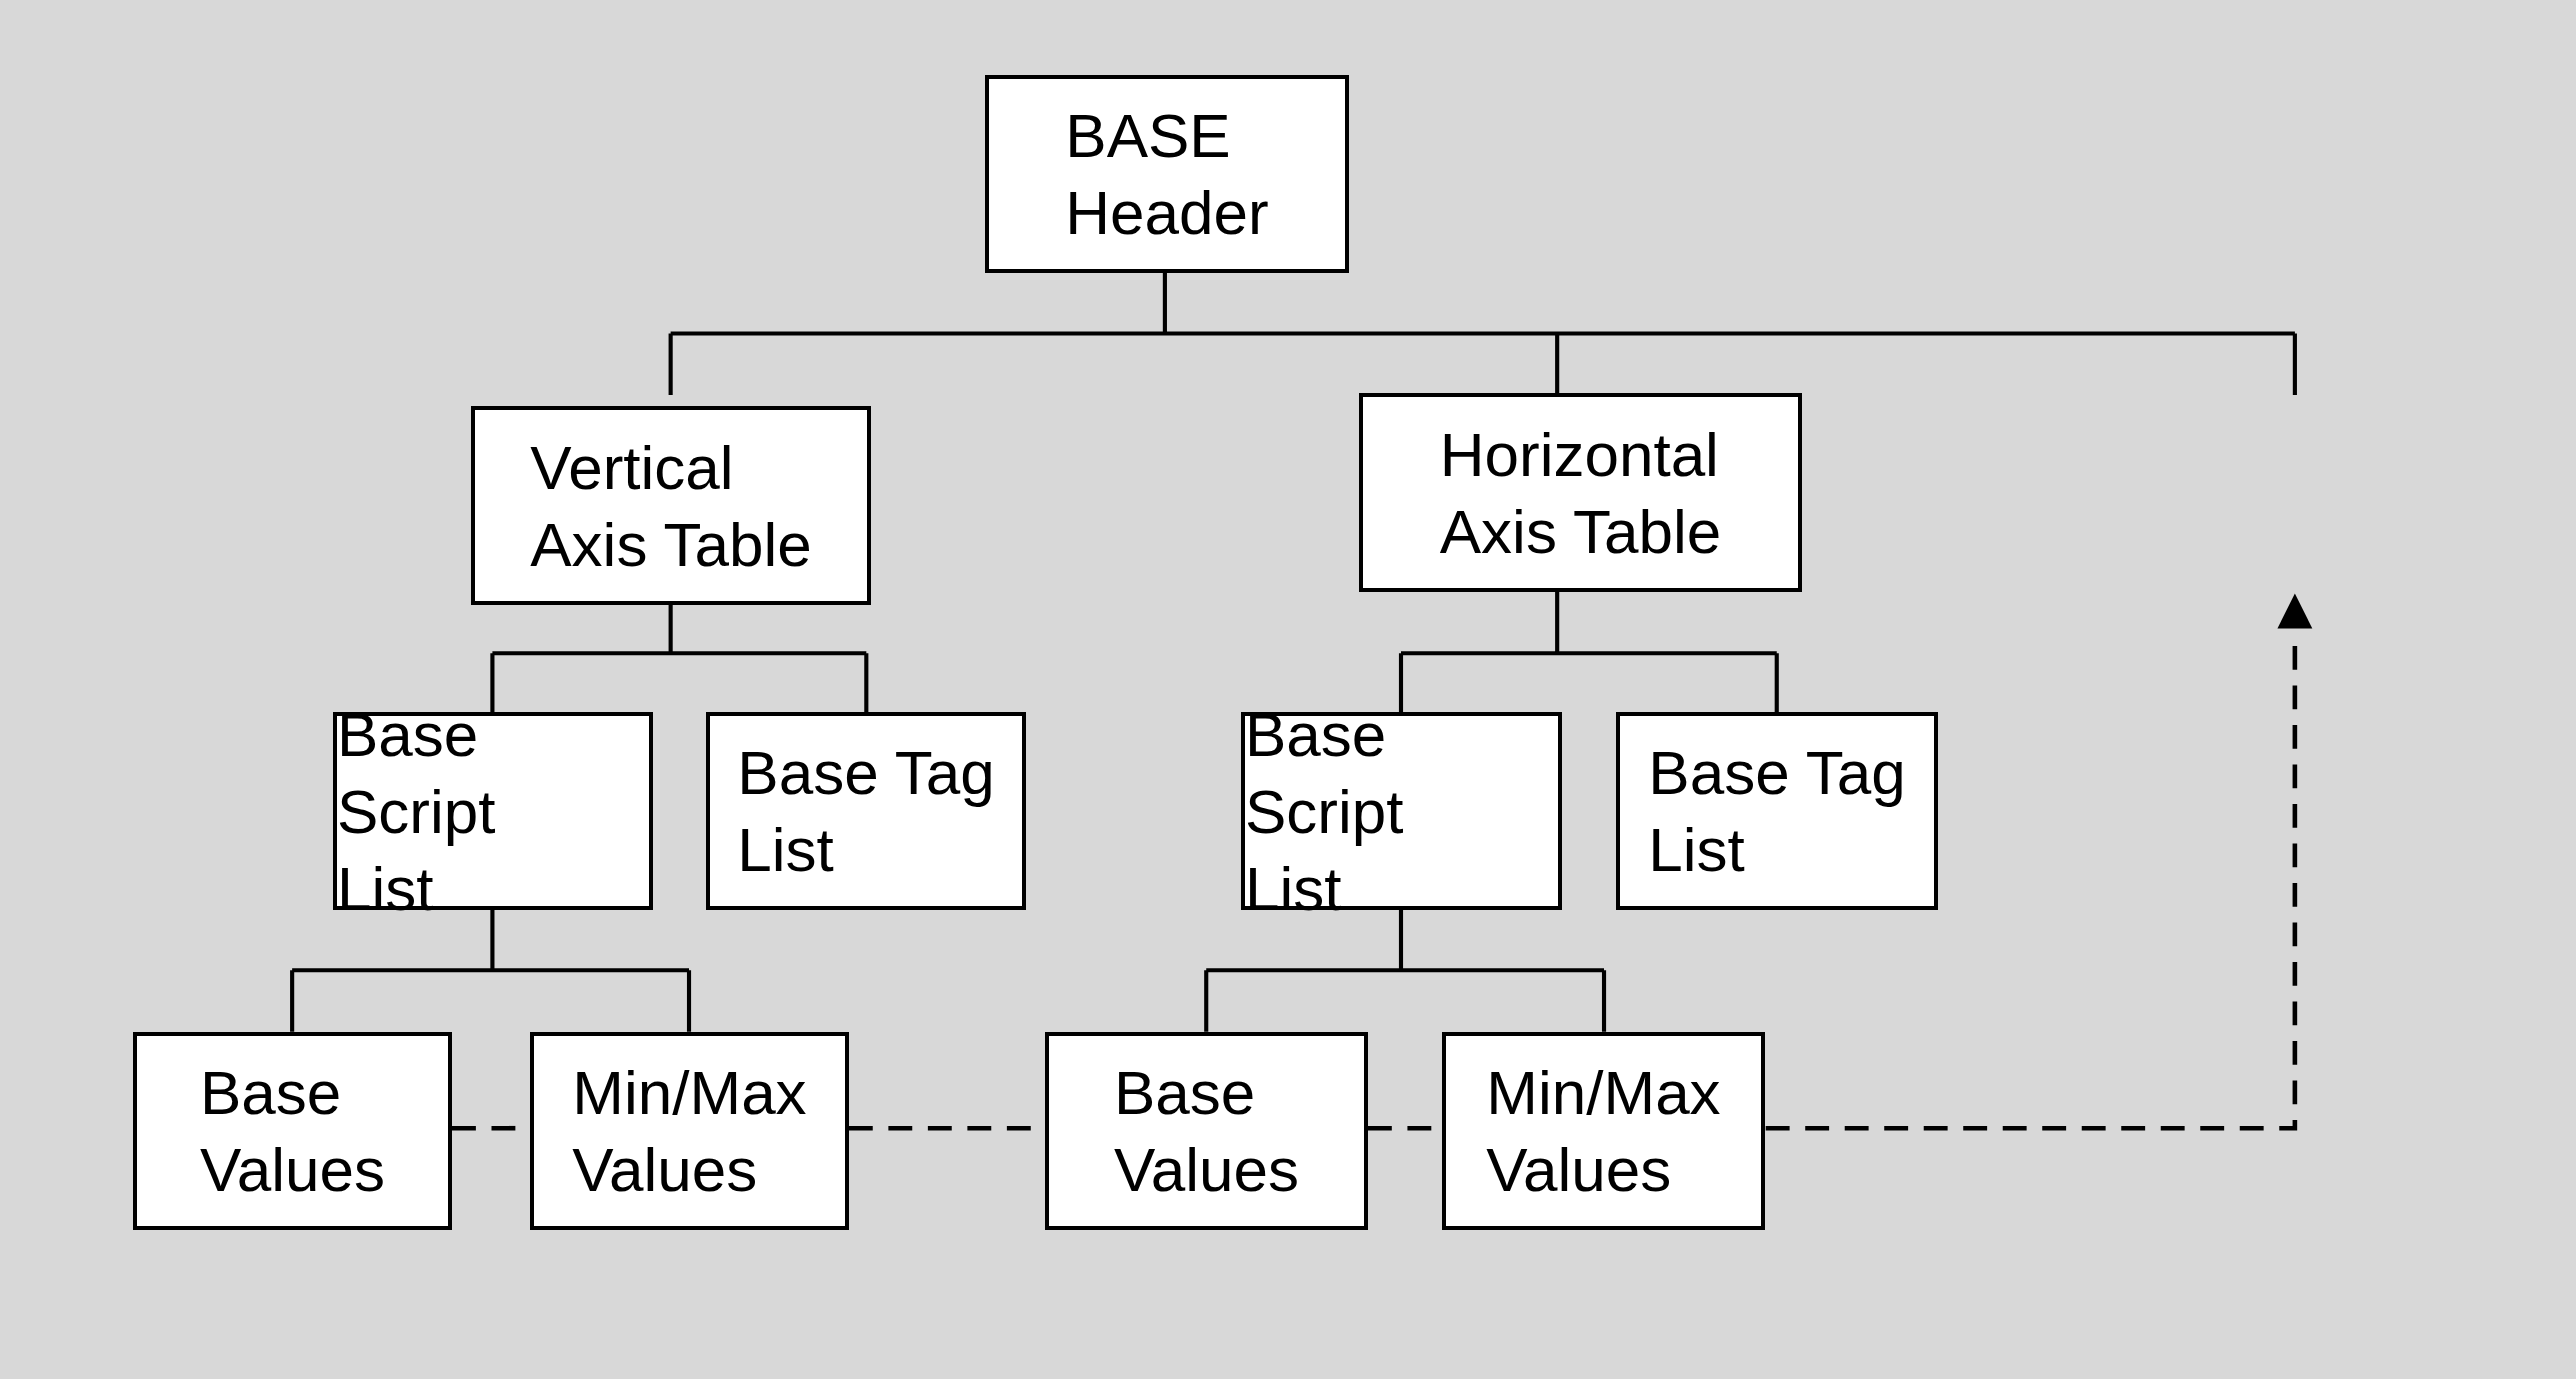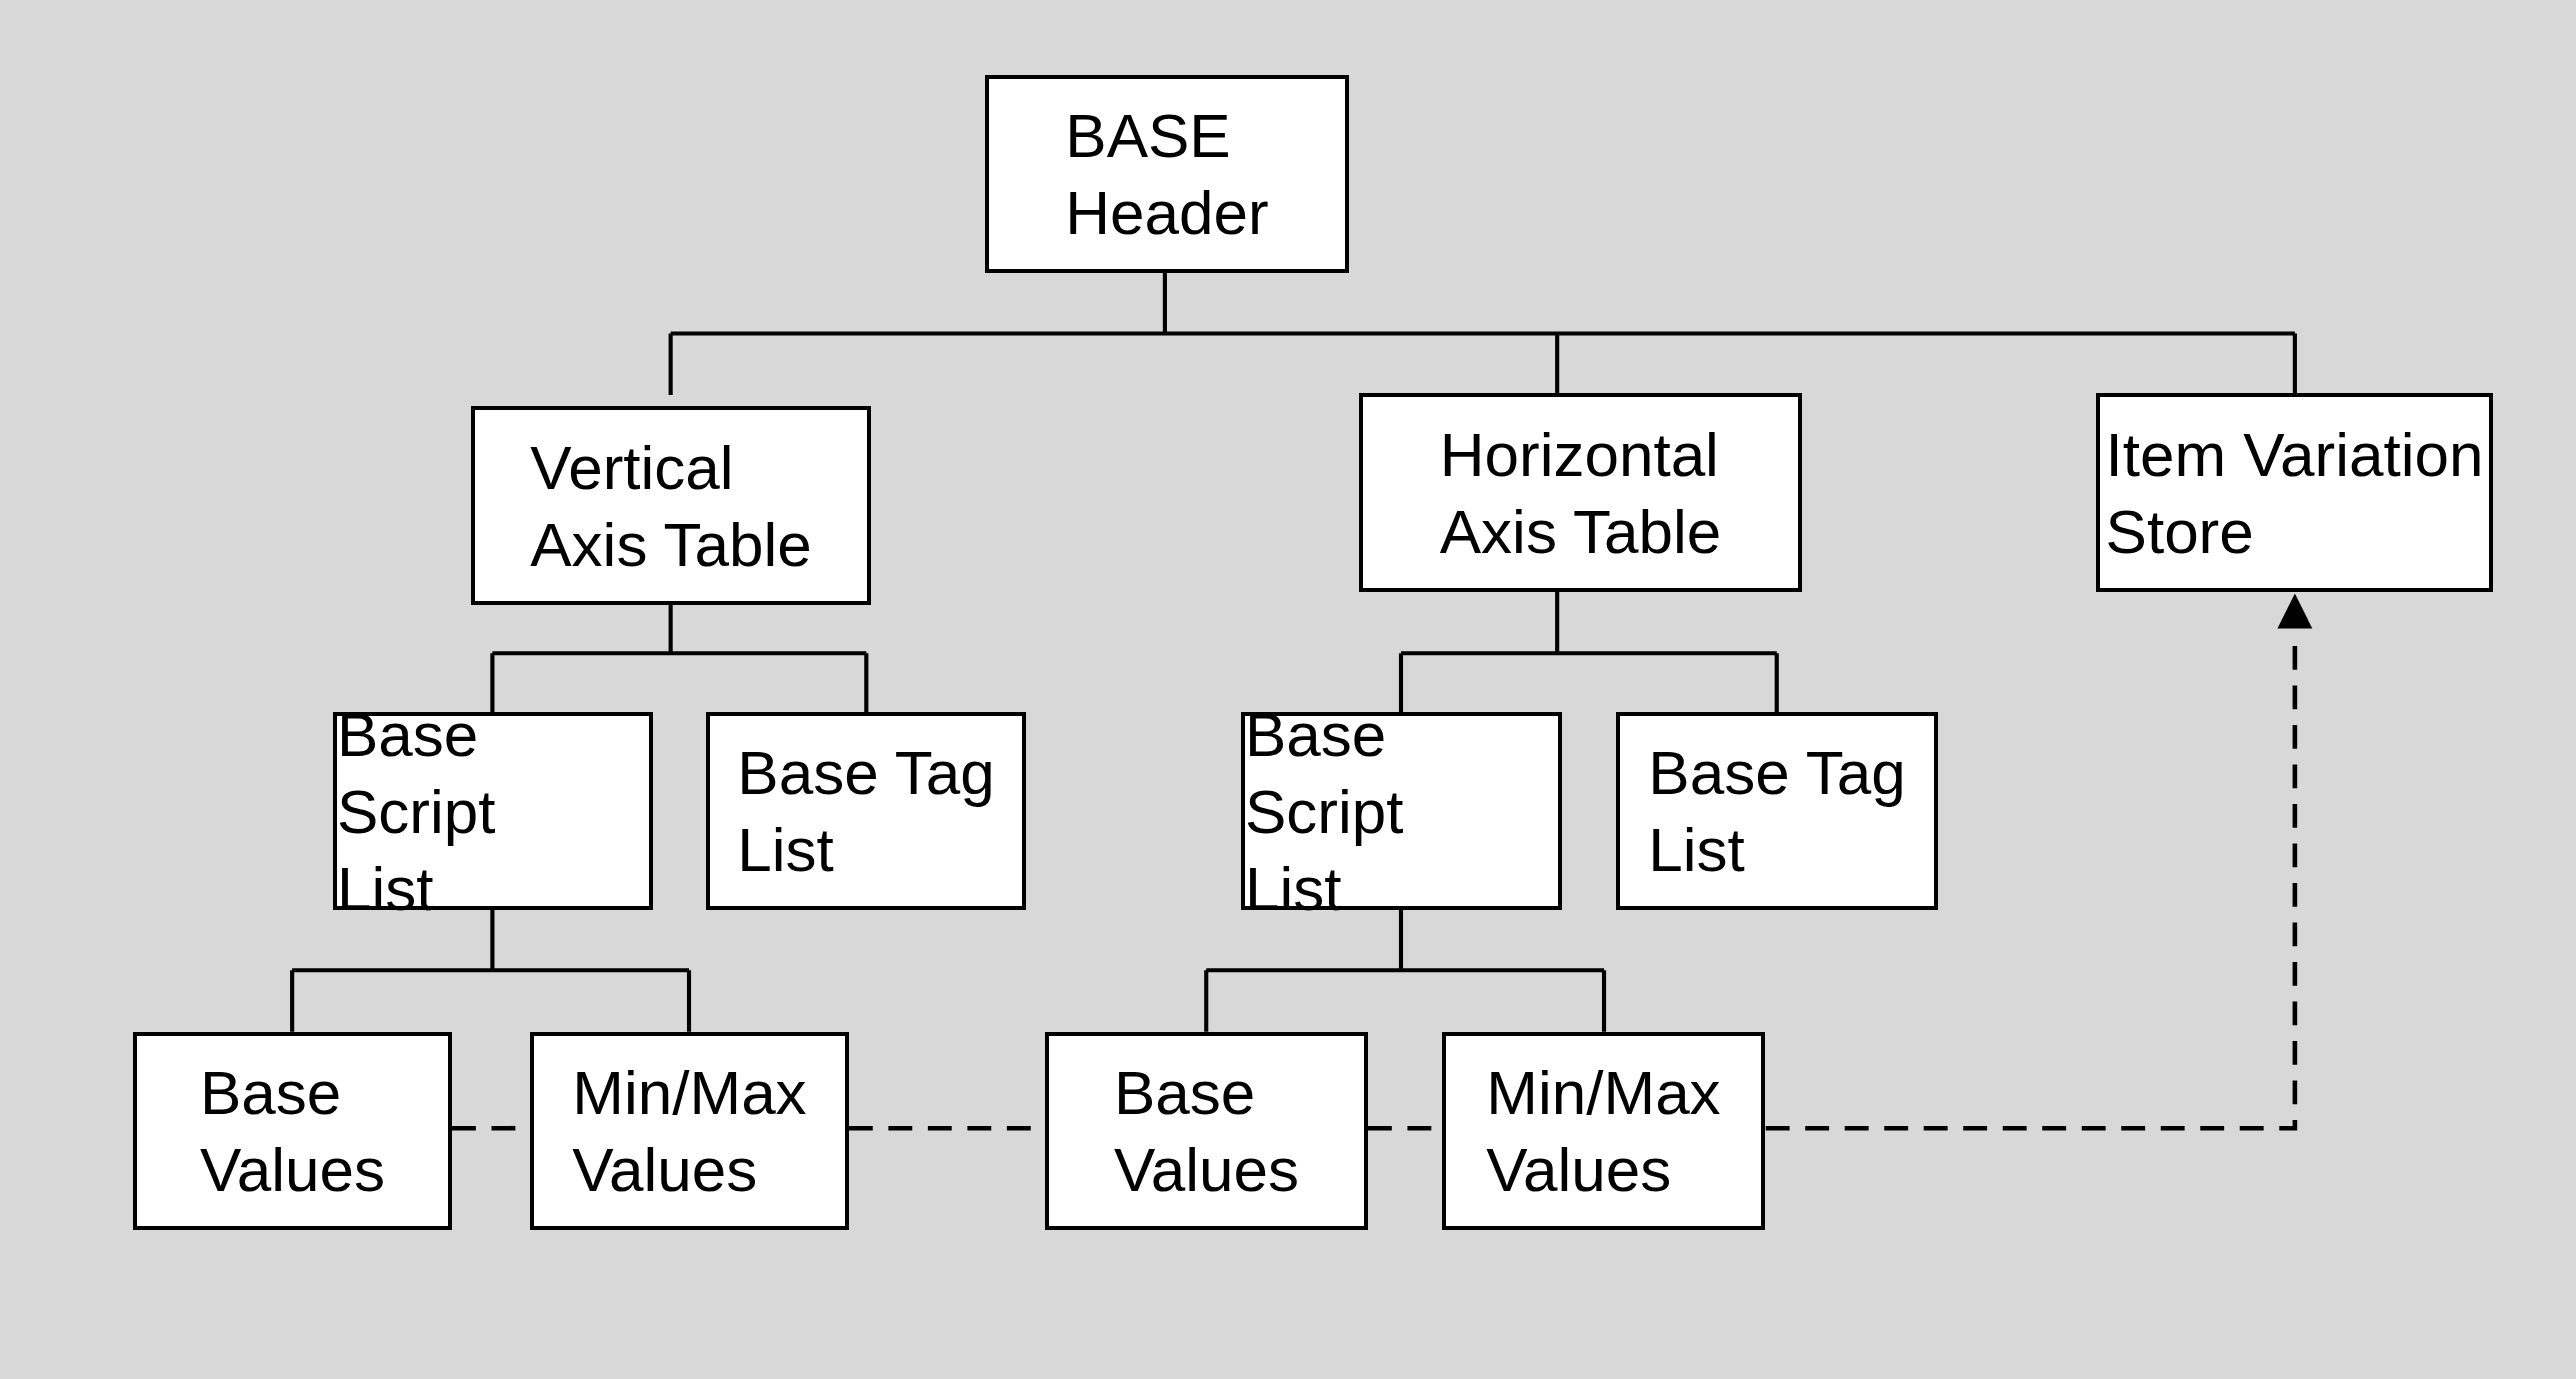--- a/index.html
+++ b/index.html
@@ -86,24 +86,20 @@
   </div>
 
   <div class="node" style="left:471px; top:393px; width:400px; height:199px;margin-top:13px;">
     <span class="node-label">Vertical
 Axis Table</span>
   </div>
   <div class="node" style="left:1359px; top:393px; width:443px; height:199px;">
     <span class="node-label">Horizontal
 Axis Table</span>
   </div>
-  <div class="node" style="left:2096px; top:393px; width:397px; height:199px;">
-    <span class="node-label">Item Variation
-Store</span>
-  </div>
 
   <div class="node" style="left:333px; top:712px; width:320px; height:198px;">
     <span class="node-label">Base Script
 List</span>
   </div>
   <div class="node" style="left:706px; top:712px; width:320px; height:198px;">
     <span class="node-label">Base Tag
 List</span>
   </div>
   <div class="node" style="left:1241px; top:712px; width:321px; height:198px;">

